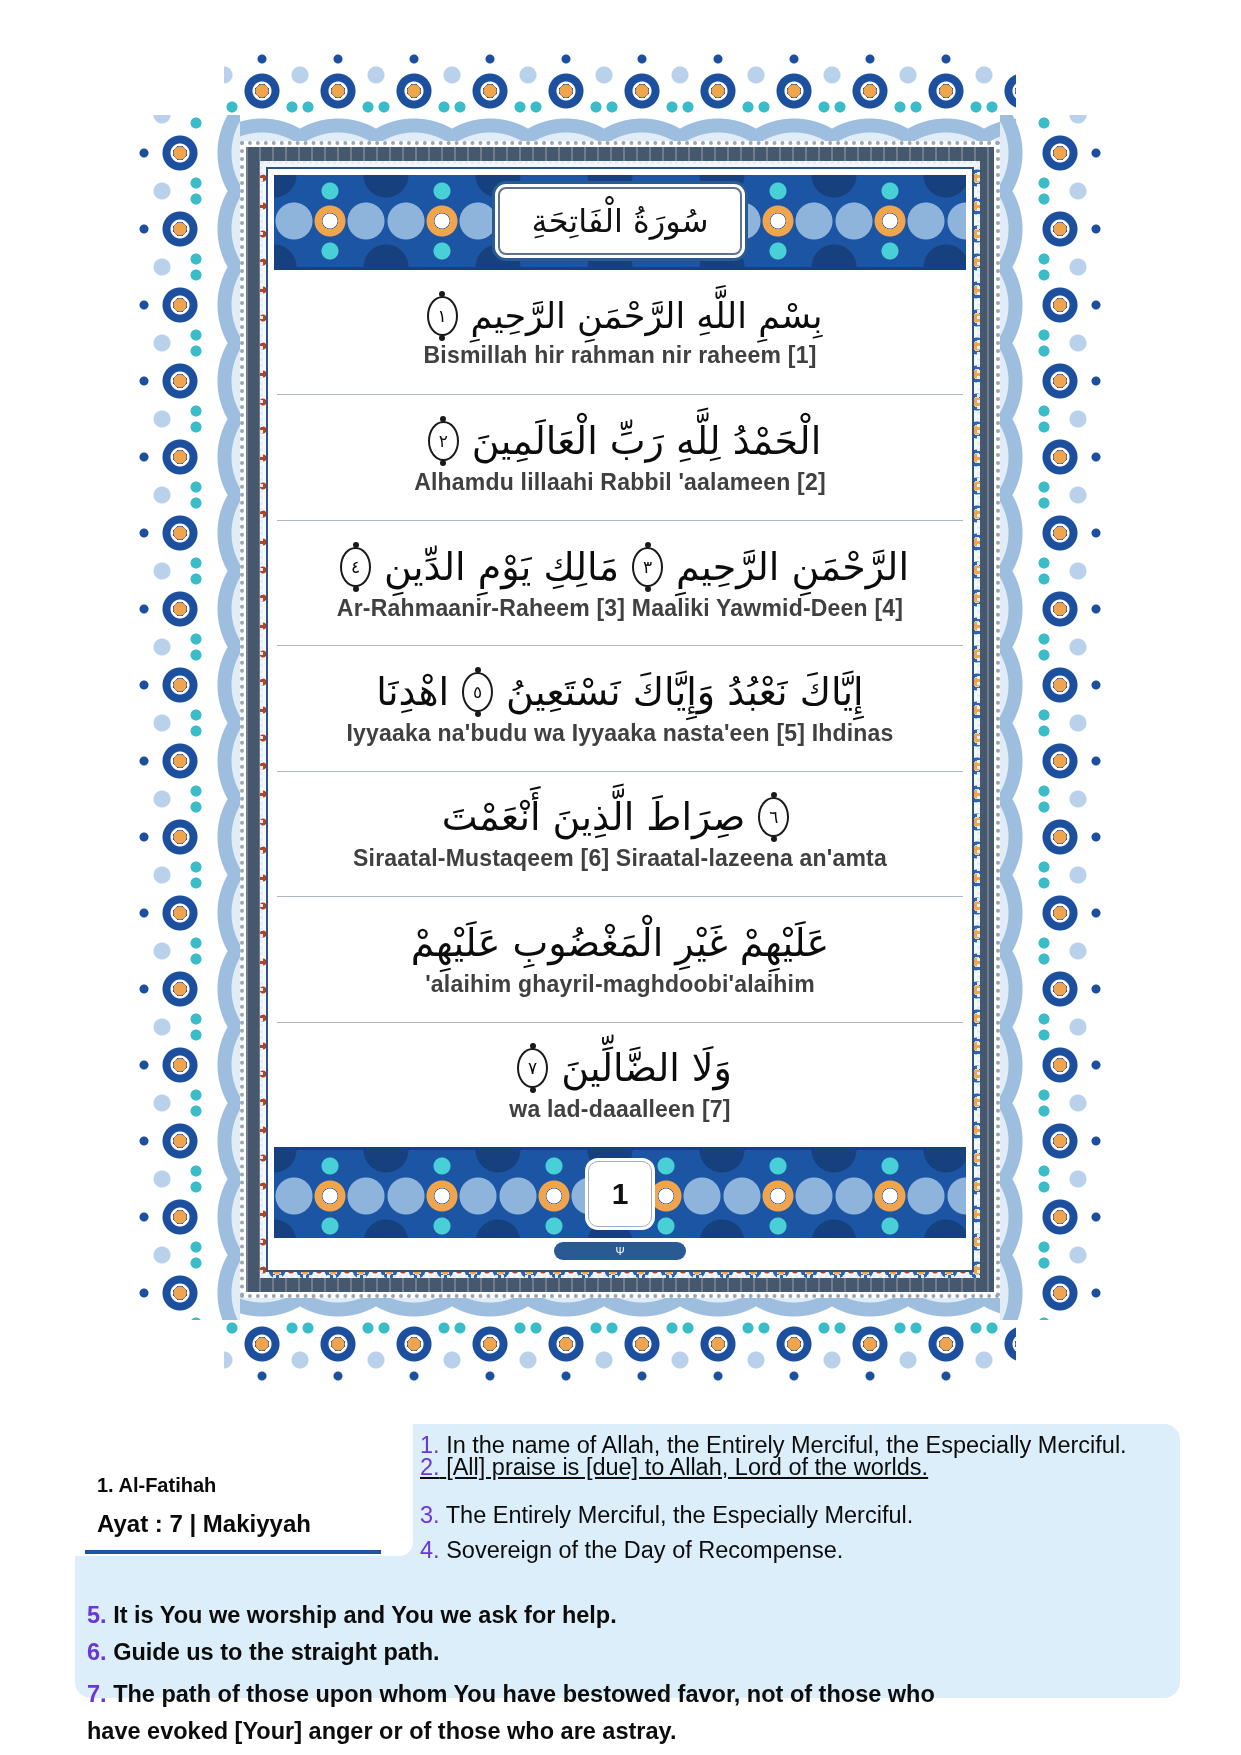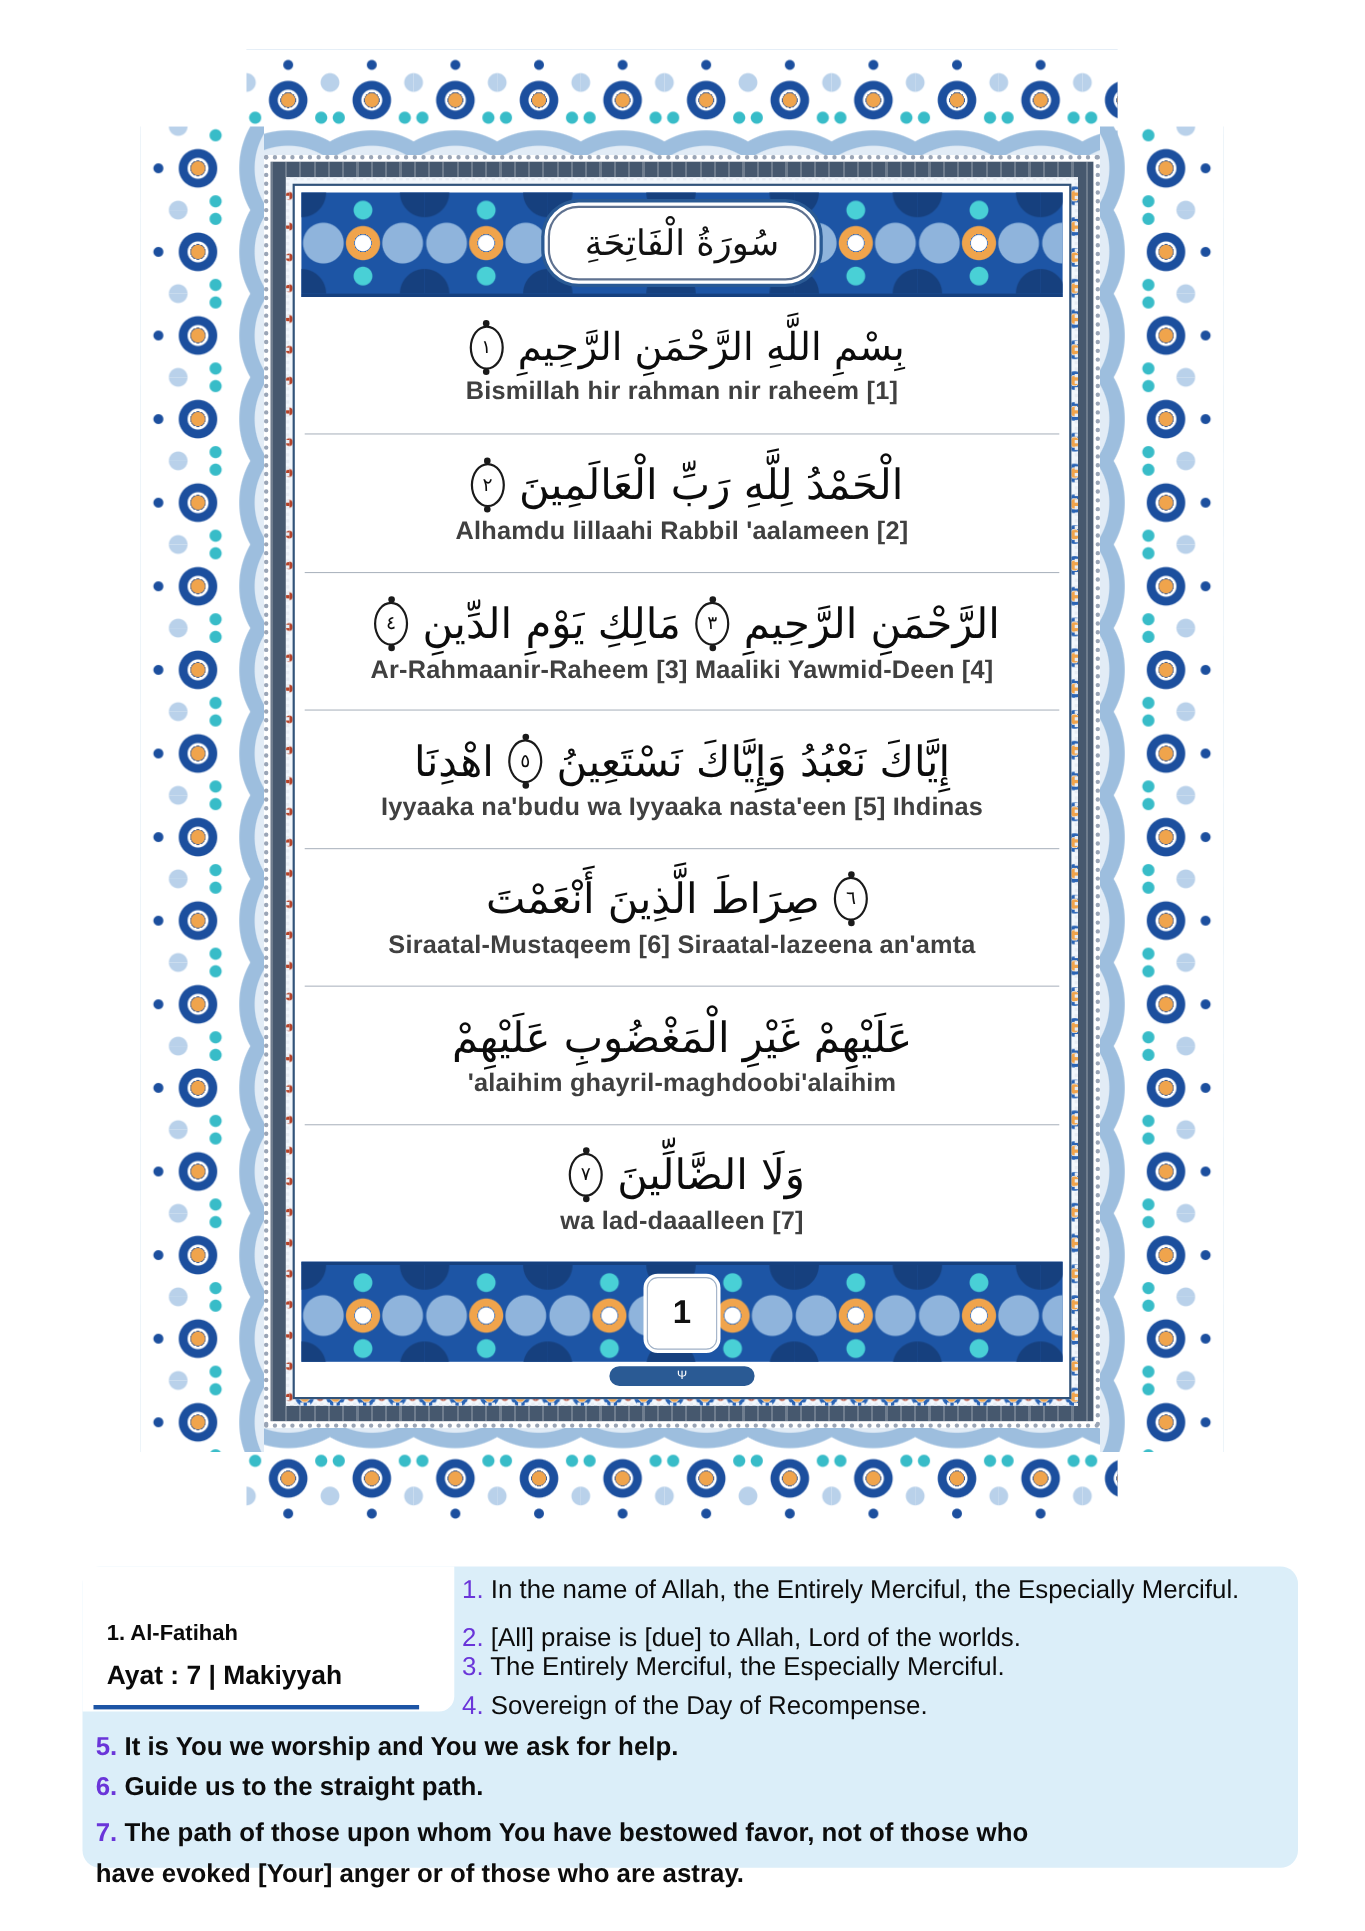--- a/index.html
+++ b/index.html
@@ -89,21 +89,21 @@
       radial-gradient(circle at 20px 46px,#8fb4dc 0 18px,rgba(0,0,0,0) 19px),
       radial-gradient(circle at 92px 46px,#8fb4dc 0 18px,rgba(0,0,0,0) 19px),
       radial-gradient(circle at 0px 0px,#16407e 0 22px,rgba(0,0,0,0) 23px),
       radial-gradient(circle at 112px 0px,#16407e 0 22px,rgba(0,0,0,0) 23px),
       radial-gradient(circle at 0px 92px,#16407e 0 22px,rgba(0,0,0,0) 23px),
       radial-gradient(circle at 112px 92px,#16407e 0 22px,rgba(0,0,0,0) 23px);
     background-size:112px 92px;}
   .band-header{height:92px;border-bottom:3px solid #16407e;}
   .band-footer{height:88px;border-top:3px solid #16407e;}
   .cartouche{position:absolute;left:50%;top:50%;transform:translate(-50%,-50%);
-    min-width:240px;height:64px;background:#fff;border:2px solid #5f7290;border-radius:28px;
+    min-width:240px;height:64px;background:#fff;border:2px solid #5f7290;border-radius:8px;
     box-shadow:0 0 0 3px #ffffff,0 0 0 6px #2a5a94;display:flex;align-items:center;justify-content:center;}
   .surah-title{font-family:"DejaVu Sans",sans-serif;font-size:32px;color:#111;direction:rtl;}
   .page-num-box{position:absolute;left:50%;top:50%;transform:translate(-50%,-50%);
     width:62px;height:64px;background:#fff;border-radius:10px;border:1px solid #9fb0c6;
     box-shadow:0 0 0 3px #ffffff;display:flex;align-items:center;justify-content:center;
     font-weight:700;font-size:30px;color:#111;}
   .ornament-strip{height:26px;background:#fff;display:flex;align-items:center;justify-content:center;flex:none;}
   .ornament-pill{width:132px;height:18px;background:#2a5a94;border-radius:9px;
     display:flex;align-items:center;justify-content:center;color:#fff;font-size:11px;line-height:1;}
 
@@ -130,24 +130,24 @@
   .info-box{position:absolute;left:0;top:0;width:338px;height:132px;background:#ffffff;border-radius:0 0 14px 0;}
   .badge{position:absolute;left:0;top:6px;height:36px;padding:0 16px;background:#174f9a;
     border-radius:8px 10px 16px 10px;display:flex;align-items:center;}
   .badge-label{color:#fff;font-weight:700;font-size:14.5px;letter-spacing:1.5px;}
   .surah-name{position:absolute;left:22px;top:50px;font-weight:700;font-size:20px;color:#0a0a0a;}
   .surah-ayat{position:absolute;left:22px;top:86px;font-weight:700;font-size:24px;color:#0a0a0a;}
   .info-divider{position:absolute;left:10px;top:126px;width:296px;height:4px;background:#1d55a5;}
   .t-item{position:absolute;font-size:23.5px;color:#0c0c0c;white-space:nowrap;}
   .t-item .num{color:#6a35d9;}
   .t-col{left:345px;font-weight:400;}
-  .t-full{left:12px;font-weight:700;}
+  .t-full{left:12px;font-weight:700;margin-top:28px;}
   .t-full .num{font-weight:700;}
   .t-wrap{white-space:normal;width:884px;line-height:37px;}
-  .i0{top:8px;} .i1{top:51px;} .i2{top:78px;} .i3{top:113px;}
+  .i0{top:8px;} .i1{top:30px;text-decoration:underline;} .i2{top:78px;} .i3{top:113px;}
   .i4{top:150px;} .i5{top:187px;} .i6{top:224px;}
 </style>
 </head>
 <body>
 
 <div class="quran-page">
   <div class="fringe fringe-top"></div>
   <div class="fringe fringe-bottom"></div>
   <div class="fringe fringe-left"></div>
   <div class="fringe fringe-right"></div>

